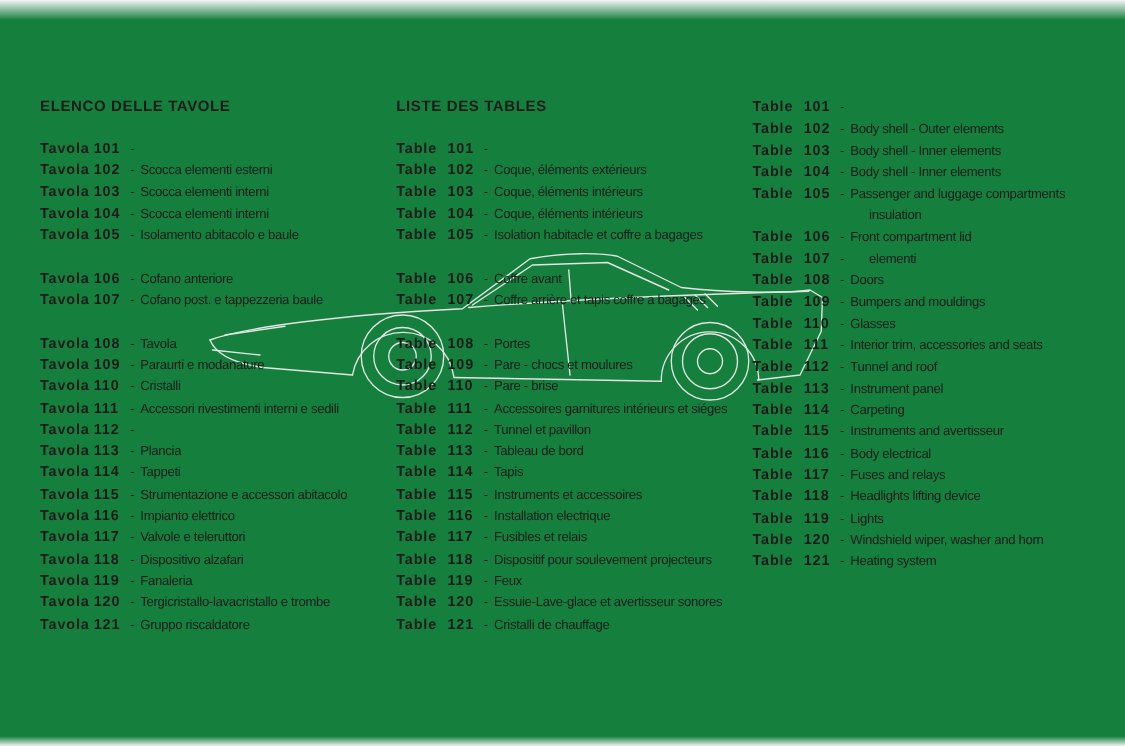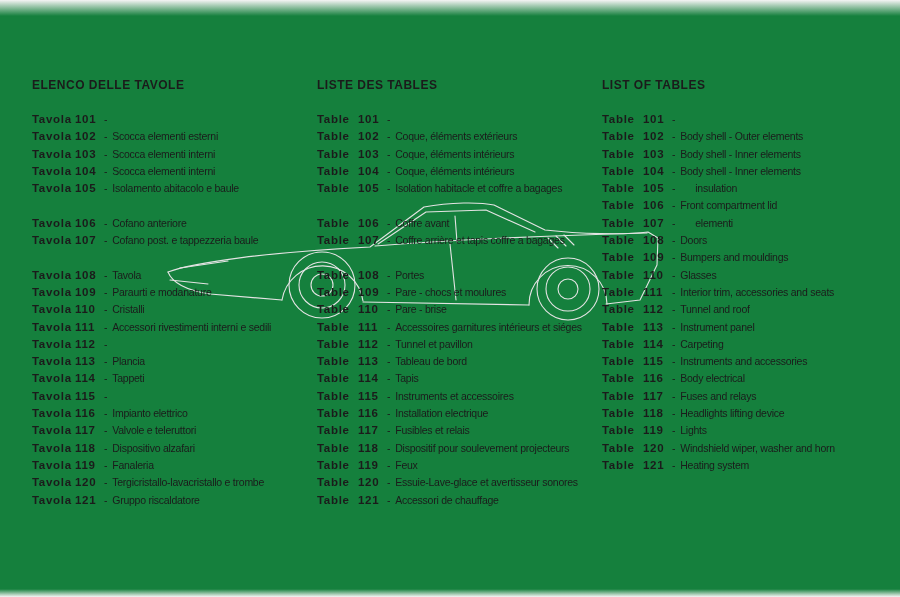--- a/index.html
+++ b/index.html
@@ -223,20 +223,24 @@
     <span class="sep">-</span>
     <span class="desc-wrap">
       <span class="desc">Tappeti</span>
 
     </span>
   </div>
         <div class="row">
     <span class="lbl">Tavola</span>
     <span class="num">115</span>
     <span class="sep">-</span>
+    <span class="desc-wrap">
+      <span class="desc">Strumentazione e accessori abitacolo</span>
+
+    </span>
   </div>
         <div class="row">
     <span class="lbl">Tavola</span>
     <span class="num">116</span>
     <span class="sep">-</span>
     <span class="desc-wrap">
       <span class="desc">Impianto elettrico</span>
 
     </span>
   </div>
@@ -468,27 +472,26 @@
     <span class="desc-wrap">
       <span class="desc">Essuie-Lave-glace et avertisseur sonores</span>
 
     </span>
   </div>
         <div class="row">
     <span class="lbl">Table</span>
     <span class="num">121</span>
     <span class="sep">-</span>
     <span class="desc-wrap">
-      <span class="desc">Accessori de chauffage</span>
+      <span class="desc">Cristalli de chauffage</span>
 
     </span>
   </div>
       </div>
       <div class="col">
-        <div class="heading">LIST OF TABLES</div>
         <div class="row">
     <span class="lbl">Table</span>
     <span class="num">101</span>
     <span class="sep">-</span>
     <span class="desc-wrap">
       <span class="desc"></span>
 
     </span>
   </div>
         <div class="row">
@@ -516,20 +519,21 @@
     <span class="desc-wrap">
       <span class="desc">Body shell - Inner elements</span>
 
     </span>
   </div>
         <div class="row">
     <span class="lbl">Table</span>
     <span class="num">105</span>
     <span class="sep">-</span>
     <span class="desc-wrap">
+      <span class="desc">Passenger and luggage compartments</span>
       <span class="desc2">insulation</span>
     </span>
   </div>
         <div class="row">
     <span class="lbl">Table</span>
     <span class="num">106</span>
     <span class="sep">-</span>
     <span class="desc-wrap">
       <span class="desc">Front compartment lid</span>
 
@@ -604,21 +608,21 @@
     <span class="desc-wrap">
       <span class="desc">Carpeting</span>
 
     </span>
   </div>
         <div class="row">
     <span class="lbl">Table</span>
     <span class="num">115</span>
     <span class="sep">-</span>
     <span class="desc-wrap">
-      <span class="desc">Instruments and accessories</span>
+      <span class="desc">Instruments and avertisseur</span>
 
     </span>
   </div>
         <div class="row">
     <span class="lbl">Table</span>
     <span class="num">116</span>
     <span class="sep">-</span>
     <span class="desc-wrap">
       <span class="desc">Body electrical</span>
 

